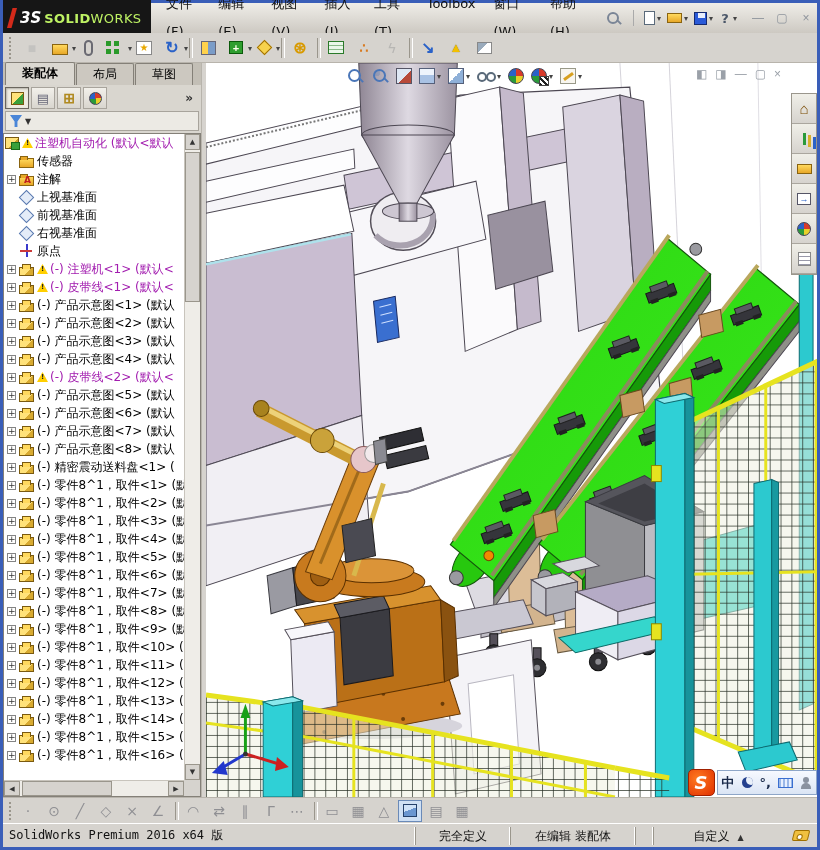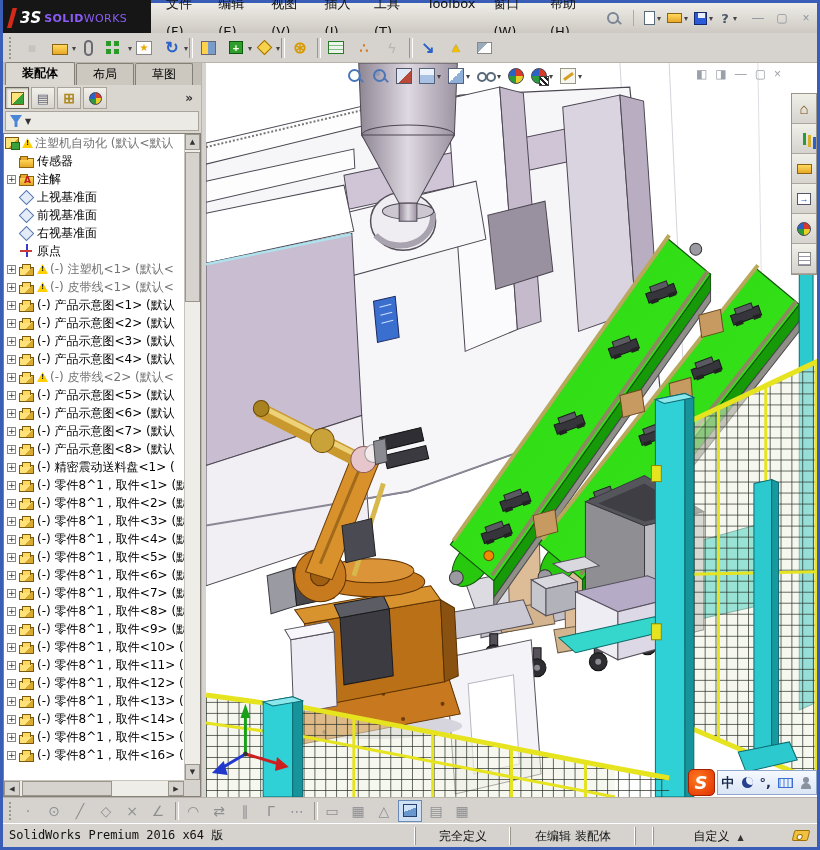--- a/index.html
+++ b/index.html
@@ -5,21 +5,21 @@
   *{margin:0;padding:0;box-sizing:border-box}
   html,body{width:820px;height:850px;overflow:hidden}
   body{font-family:"DejaVu Sans","Liberation Sans",sans-serif;font-size:12px;background:#3a5eb8}
   .app{width:820px;height:850px;border:3px solid #3a5eb8;display:flex;flex-direction:column;background:#d6d3ce}
 
   
   .titlebar{height:30px;display:flex;align-items:center;background:linear-gradient(#efede8,#cdc9c2);flex:none}
   .logo{height:40px;width:148px;background:#161616;display:flex;align-items:center;padding-left:4px;flex:none}
   .logo-red{width:10px;height:20px;background:#d42a1a;clip-path:polygon(0 100%,55% 0,100% 0,45% 100%);margin-right:3px}
   .logo-3s{color:#fff;font-weight:bold;font-style:italic;font-size:15px;margin-right:3px}
-  .logo-name{color:#8b5cf6;font-size:11px;letter-spacing:.4px}
+  .logo-name{color:#bef264;font-size:13px;letter-spacing:.4px}
   .logo-name b{font-weight:bold}
   .menubar{display:flex;margin-left:6px}
   .menu-item{padding:0 9px;line-height:28px;font-size:13px;color:#111;cursor:default}
   .search-icon{width:16px;height:16px;position:relative;margin:0 14px 0 10px}
   .search-icon::before{content:"";position:absolute;left:2px;top:2px;width:8px;height:8px;border:2px solid #7a8596;border-radius:50%}
   .search-icon::after{content:"";position:absolute;left:11px;top:11px;width:6px;height:2px;background:#7a8596;transform:rotate(45deg)}
   .qt{display:flex;align-items:center;border-left:1px solid #aaa;padding-left:8px;gap:2px}
   .qtw{display:flex;align-items:center;padding:1px 2px}
   .qti{display:flex;align-items:center;justify-content:center}
   .dd{display:none;font-size:8px;color:#444;margin-left:2px}
@@ -95,21 +95,21 @@
   .ic-note .ti::after{content:"A";position:absolute;left:4px;top:-2px;color:#c02020;font-size:9px;font-weight:bold}
   .ic-plane .ti::after{content:"";position:absolute;left:2px;top:2px;width:9px;height:9px;background:#e4ecf8;border:1px solid #5a7ab0;transform:rotate(45deg)}
   .ic-origin .ti::before{content:"";position:absolute;left:7px;top:0;width:2px;height:13px;background:#3a3acc}
   .ic-origin .ti::after{content:"";position:absolute;left:1px;top:6px;width:12px;height:2px;background:#cc3a3a}
   .ic-part .ti{background:linear-gradient(135deg,#ffe27a 0 60%,#d8aa30 60%);border:1px solid #7a5a10;height:9px;margin-top:4px}
   .ic-part .ti::before{content:"";position:absolute;top:-4px;left:2px;width:7px;height:4px;background:#ffd95e;border:1px solid #7a5a10;border-bottom:none}
   .wbadge{display:none;width:11px;height:10px;margin-right:2px;flex:none;background:#ffcf00;clip-path:polygon(50% 0,100% 100%,0 100%);position:relative}
   .wbadge::after{content:"!";position:absolute;left:0;right:0;top:1px;text-align:center;font-size:7px;font-weight:bold;color:#222}
   .trow.warn .wbadge{display:inline-block}
   .tlabel{font-size:12px;color:#000}
-  .trow.warn .tlabel{color:#737373}
+  .trow.warn .tlabel{color:#a21caf}
   
   .vscroll{position:absolute;right:0;top:0;bottom:16px;width:16px;background:#efede8;border-left:1px solid #c8c4bc}
   .sbtn{position:absolute;left:0;width:15px;height:16px;background:#d6d3ce;border:1px solid #9a968c;font-size:7px;color:#333;text-align:center;line-height:14px}
   .sbtn.up{top:0}.sbtn.down{bottom:0}
   .vthumb{position:absolute;left:0;top:18px;width:15px;height:150px;background:#d6d3ce;border:1px solid #9a968c}
   .hscroll{position:absolute;left:0;right:16px;bottom:0;height:16px;background:#efede8;border-top:1px solid #c8c4bc}
   .hbtn{position:absolute;top:0;width:16px;height:15px;background:#d6d3ce;border:1px solid #9a968c;font-size:7px;color:#333;text-align:center;line-height:14px}
   .hbtn.left{left:0}.hbtn.right{right:0}
   .hthumb{position:absolute;left:18px;top:0;width:90px;height:15px;background:#d6d3ce;border:1px solid #9a968c}
   .corner{position:absolute;right:0;bottom:0;width:16px;height:16px;background:#d6d3ce}

